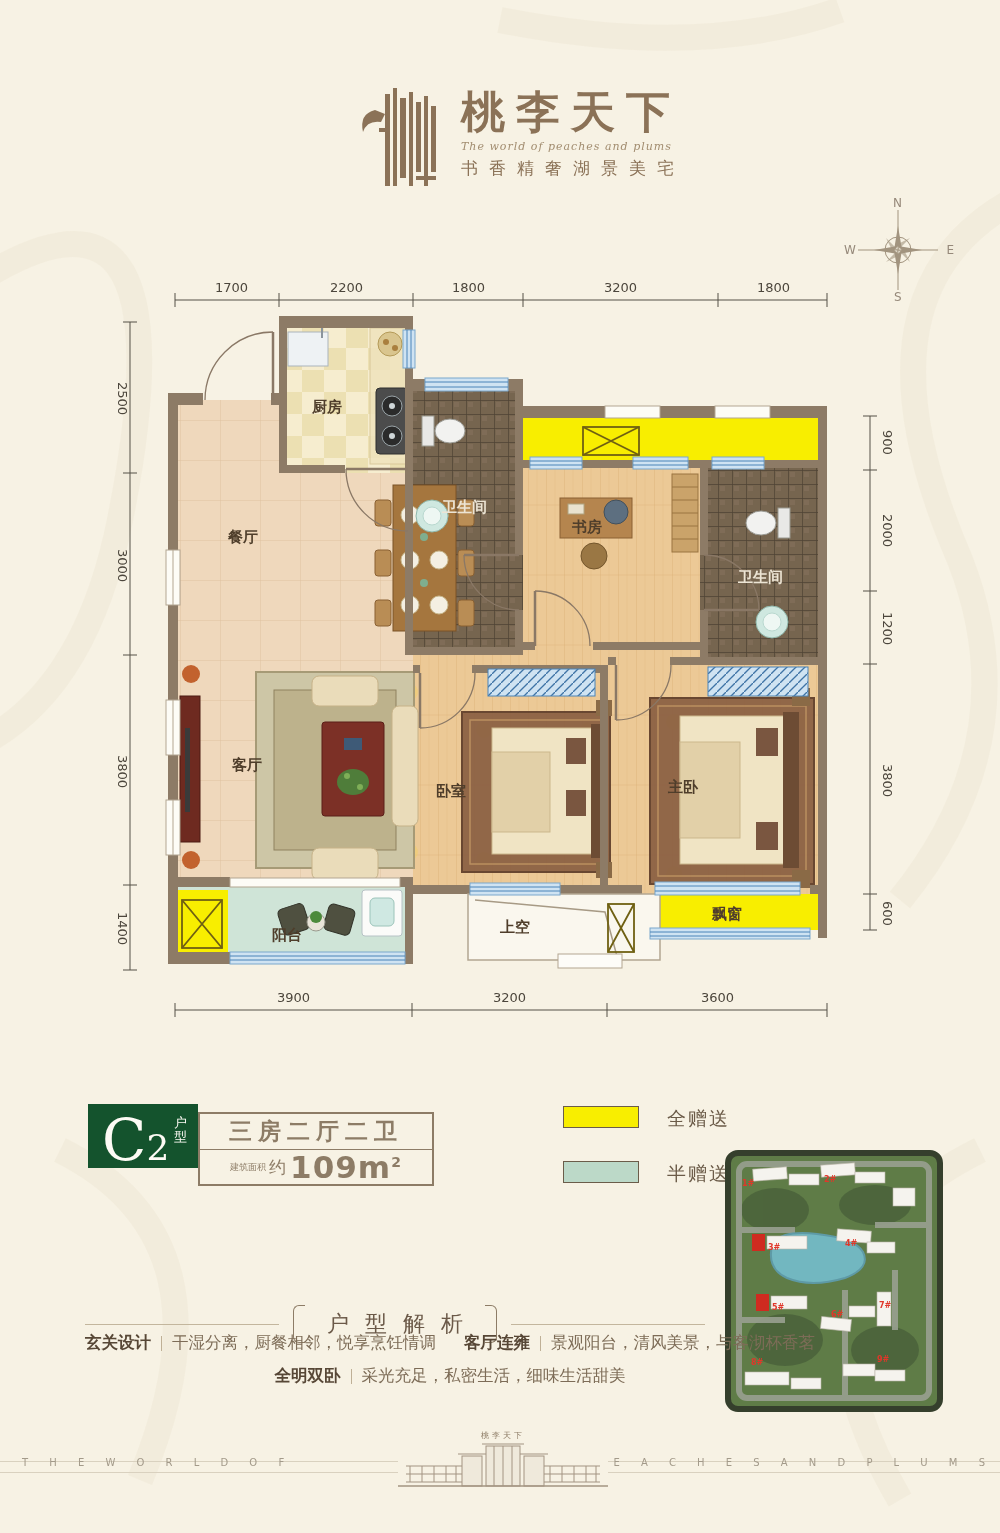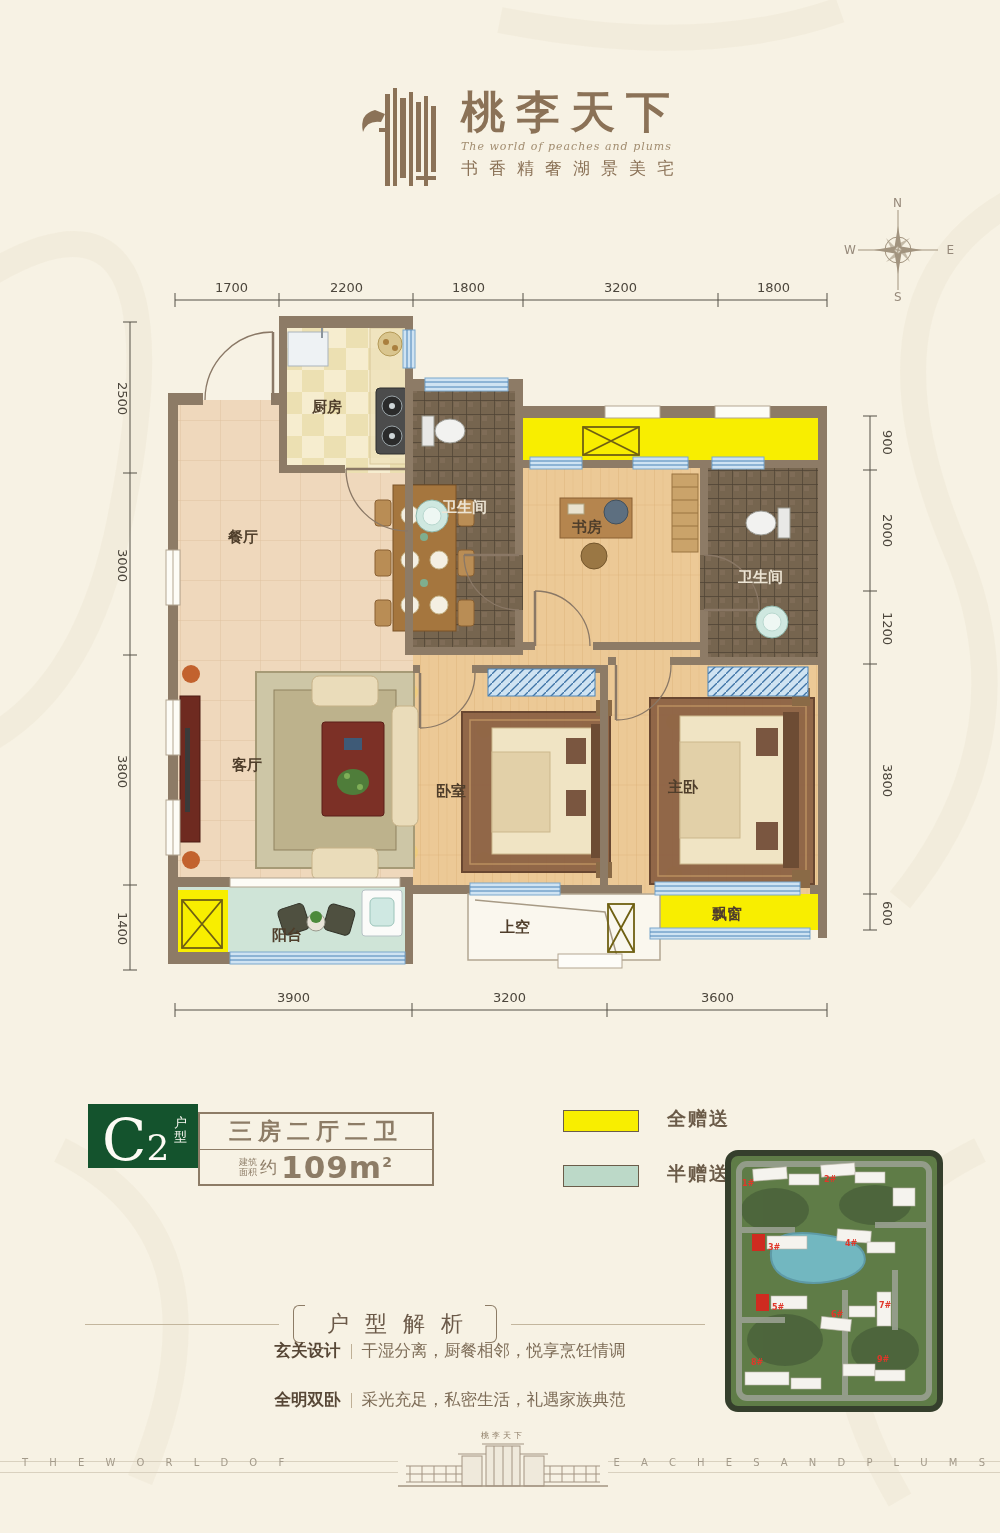--- a/index.html
+++ b/index.html
@@ -39,45 +39,45 @@
   .unit-code { position:absolute; left:14px; top:2px; font-family:"DejaVu Serif","Liberation Serif",serif;
     font-size:58px; }
   .unit-code-sub { font-size:36px; }
   .unit-tag { position:absolute; right:10px; top:12px; font-size:13px; width:14px;
     line-height:14px; letter-spacing:0;font-family:Liberation Serif, serif; }
   .unit-spec { position:absolute; left:198px; top:1112px; width:236px; height:74px;
     border:2px solid #8d7c66; color:#8d7c66; }
   .unit-spec .row1 { height:36px; display:flex; align-items:center; justify-content:center;
     font-size:23px; letter-spacing:6px; border-bottom:1.5px solid #8d7c66; font-weight:bold; }
   .unit-spec .row2 { height:34px; display:flex; align-items:center; justify-content:center; }
-  .area-stack { display:flex; flex-direction:column; font-size:9px; line-height:10px; margin-right:3px; }
+  .area-stack { display:flex; flex-direction:row; font-size:9px; line-height:10px; margin-right:3px; }
   .area-about { font-size:17px; margin-right:4px; }
   .area-value { font-size:31px; font-weight:bold; letter-spacing:1px; }
   .area-sup { font-size:14px; vertical-align:super; font-weight:bold; }
 
   .legend { position:absolute; left:563px; top:1106px; }
-  .legend-row { display:flex; align-items:flex-end; margin-bottom:29px;font-weight:bold; }
+  .legend-row { display:flex; align-items:flex-start; margin-bottom:29px; }
   .legend-swatch { width:76px; height:22px; border:1px solid #6b5d4a; margin-right:28px; }
   .legend-label { font-size:19px; color:#6b5b48; letter-spacing:2px; }
 
   .siteplan { position:absolute; left:725px; top:1150px; width:218px; height:262px; }
   .siteplan text { font-size:8px; fill:#e0372a; font-weight:bold; }
 
   
   .analysis-header { position:absolute; left:85px; top:1305px; width:620px;
     display:flex; align-items:center; }
   .analysis-header .line { flex:1; height:1px; background:#c3b69d; }
   .bracket { width:12px; height:38px; border:1.5px solid #8d7c66; }
   .bracket.l { border-right:none; border-radius:6px 0 0 6px; margin-left:14px; }
   .bracket.r { border-left:none; border-radius:0 6px 6px 0; margin-right:14px; }
   .analysis-title { font-size:22px; font-weight:normal; color:#6b5948;
     letter-spacing:16px; padding:0 6px 0 22px; }
   .analysis-grid { position:absolute; left:55px; top:1332px; width:790px; font-size:16.5px; }
   .analysis-row { display:flex; justify-content:center; margin-bottom:11px; }
-  .analysis-item { display:flex; align-items:center; white-space:nowrap; margin:8px 14px; }
+  .analysis-item { display:flex; align-items:center; white-space:nowrap; margin:0 14px; }
   .analysis-label { font-weight:bold; color:#574736; }
   .analysis-sep { width:1px; height:15px; background:#bfb096; margin:0 10px; }
   .analysis-text { color:#7d6c57; }
 
   
   .footer { position:absolute; left:0; top:1448px; width:1000px; height:70px; }
   .footer .hline { position:absolute; left:0; width:1000px; height:1px; background:#d9d1bf; }
   .footer .letters { position:absolute; top:9px; font-size:10px; color:#a39a8a; letter-spacing:9px; }
   .footer .letters.left { left:22px; } .footer .letters.right { right:6px; }
   .gate { position:absolute; left:398px; top:-18px; width:210px; height:62px; background:#f7f2e4; }
@@ -624,26 +624,31 @@
     <span class="bracket r"></span>
     <span class="line"></span>
   </div>
   <div class="analysis-grid">
     <div class="analysis-row">
       <div class="analysis-item">
         <span class="analysis-label">玄关设计</span>
         <span class="analysis-sep"></span>
         <span class="analysis-text">干湿分离，厨餐相邻，悦享烹饪情调</span>
       </div>
+      <div class="analysis-item">
+        <span class="analysis-label">客厅连雍</span>
+        <span class="analysis-sep"></span>
+        <span class="analysis-text">景观阳台，清风美景，与客沏杯香茗</span>
+      </div>
     </div>
     <div class="analysis-row">
       <div class="analysis-item">
         <span class="analysis-label">全明双卧</span>
         <span class="analysis-sep"></span>
-        <span class="analysis-text">采光充足，私密生活，礼遇家族典范</span>
+        <span class="analysis-text">采光充足，私密生活，细味生活甜美</span>
       </div>
     </div>
   </div>
 
   <div class="footer">
     <div class="hline" style="top:13px"></div>
     <div class="hline" style="top:24px"></div>
     <div class="letters left">T H E W O R L D O F</div>
     <div class="letters right">P E A C H E S A N D P L U M S</div>
     <div class="gate">

